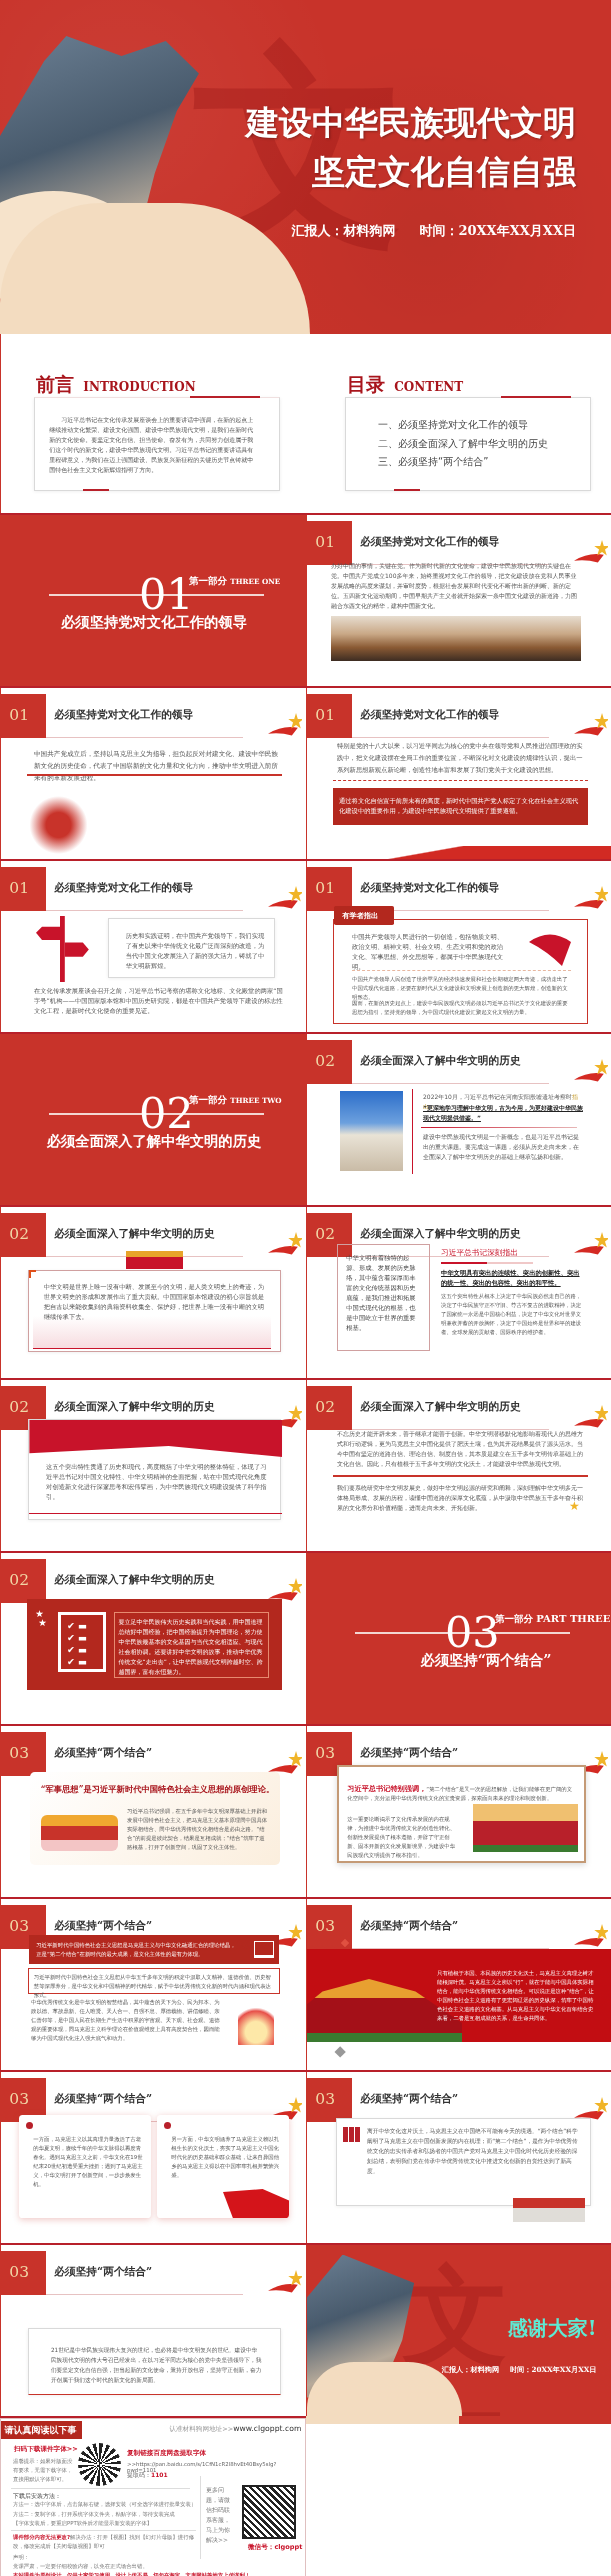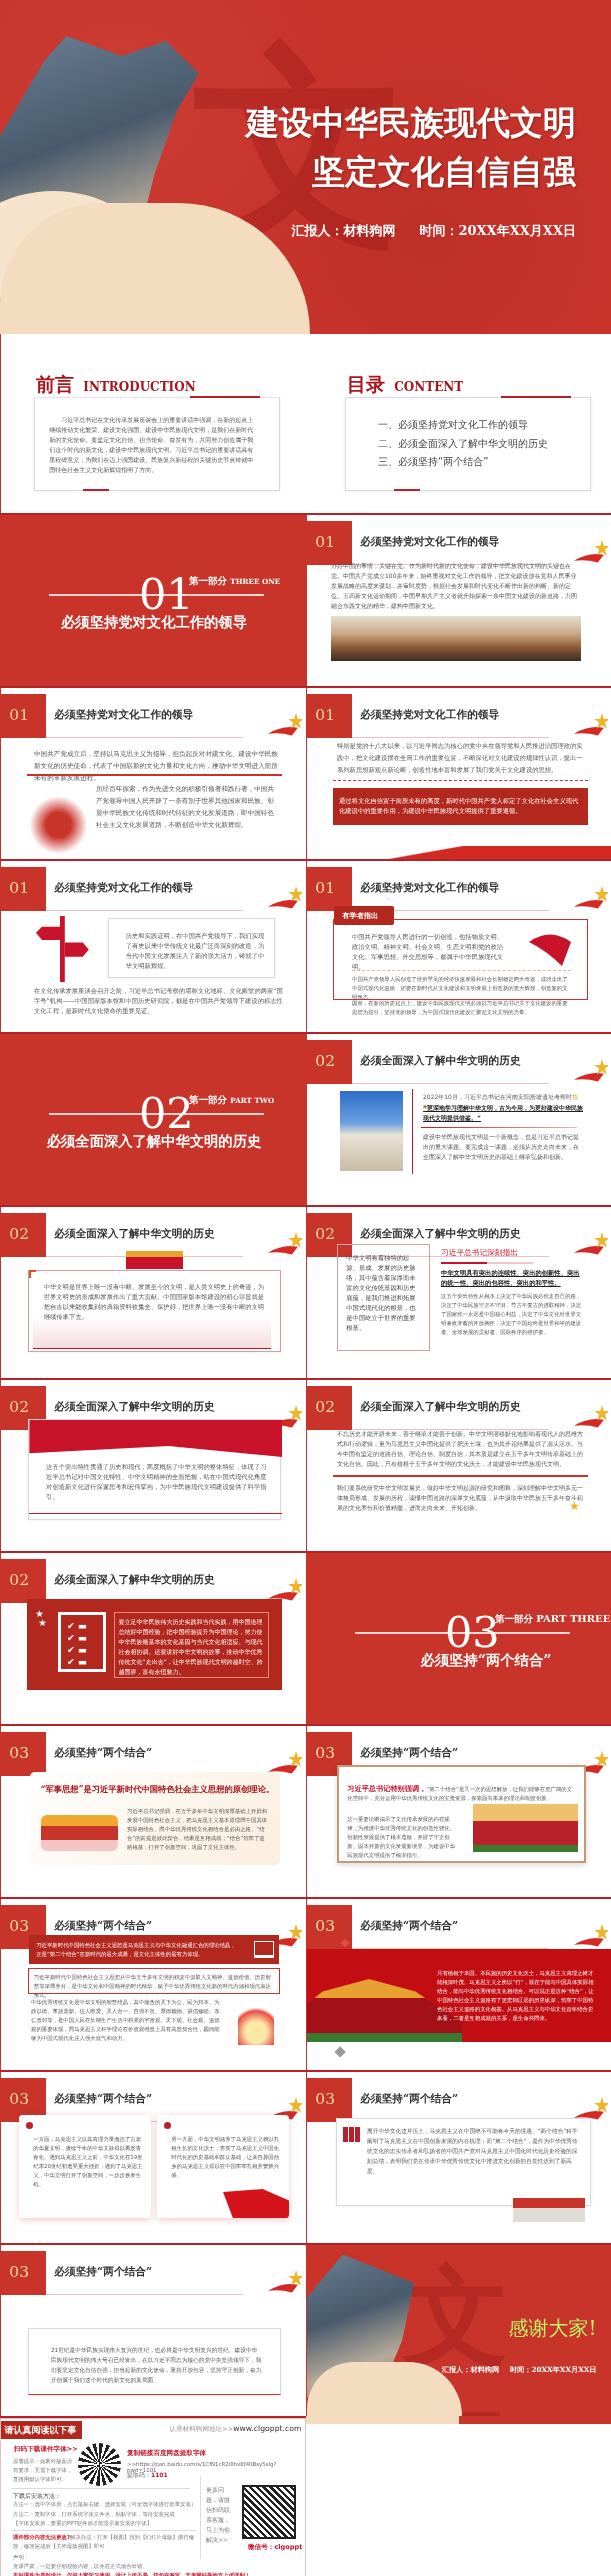--- a/index.html
+++ b/index.html
@@ -106,21 +106,20 @@
         <div class="num">01</div>
         <div class="label">必须坚持党对文化工作的领导</div>
         <div class="flag"><svg width="37" height="31" viewBox="0 0 62 52">
             <path d="M5 45 Q30 30 55 35 L45 48 Q25 42 5 45Z" fill="#d42a23"></path>
             <polygon points="52,10 55,20 65,20 57,26 60,36 52,30 44,36 47,26 39,20 49,20" fill="#f0b428"></polygon>
           </svg></div>
       </div>
     <div class="body-txt" style="position:absolute;left:33px;top:60px;width:244px;">中国共产党成立后，坚持以马克思主义为指导，担负起反对封建文化、建设中华民族新文化的历史使命，代表了中国崭新的文化力量和文化方向，推动中华文明进入前所未有的革新发展进程。</div>
     <div style="position:absolute;left:26px;top:86px;width:255px;height:2.4px;border-top:0.6px solid #c8332a;border-bottom:1.2px solid #c8332a;"></div>
     <div class="img" style="left:29px;top:107px;width:57px;height:60px;background:radial-gradient(circle,#c8332a 30%,transparent 70%);"></div>
-    <div class="body-txt" style="position:absolute;left:95px;top:95px;width:182px;">历经百年探索，作为先进文化的积极引领者和践行者，中国共产党领导中国人民开辟了一条有别于世界其他国家和民族、彰显中华民族文化传统和时代特征的文化发展道路，即中国特色社会主义文化发展道路，不断创造中华文化新辉煌。</div>
   </div>
   <div class="half">
     <div class="hdr">
         <div class="num">01</div>
         <div class="label">必须坚持党对文化工作的领导</div>
         <div class="flag"><svg width="37" height="31" viewBox="0 0 62 52">
             <path d="M5 45 Q30 30 55 35 L45 48 Q25 42 5 45Z" fill="#d42a23"></path>
             <polygon points="52,10 55,20 65,20 57,26 60,36 52,30 44,36 47,26 39,20 49,20" fill="#f0b428"></polygon>
           </svg></div>
       </div>
@@ -153,39 +152,39 @@
   </div>
   <div class="half">
     <div class="hdr">
         <div class="num">01</div>
         <div class="label">必须坚持党对文化工作的领导</div>
         <div class="flag"><svg width="37" height="31" viewBox="0 0 62 52">
             <path d="M5 45 Q30 30 55 35 L45 48 Q25 42 5 45Z" fill="#d42a23"></path>
             <polygon points="52,10 55,20 65,20 57,26 60,36 52,30 44,36 47,26 39,20 49,20" fill="#f0b428"></polygon>
           </svg></div>
       </div>
-    <div style="position:absolute;left:26px;top:58px;width:255px;height:81px;border:0.6px solid #c8332a;">
+    <div style="position:absolute;left:26px;top:58px;width:255px;height:105px;border:0.6px solid #c8332a;">
       <div class="redbox serif" style="left:0;top:-14.3px;width:60px;height:19px;padding:4.8px 8.3px;font-size:7.2px;font-weight:bold;border-radius:1.8px;">有学者指出</div>
       <div class="body-txt" style="position:absolute;left:18px;top:12px;width:155px;font-size:6.3px;line-height:10px;">中国共产党领导人民进行的一切创造，包括物质文明、政治文明、精神文明、社会文明、生态文明和党的政治文化、军事思想、外交思想等，都属于中华民族现代文明。</div>
       <div style="position:absolute;right:13px;top:9.5px;"><svg width="48" height="42" viewBox="0 0 80 70">
             <path d="M5 20 Q40 -5 75 20 L60 60 Q35 35 5 20Z" fill="#c8132a"></path>
           </svg></div>
       <div style="position:absolute;left:18px;top:50px;width:219px;border-top:0.6px dashed #e7b7a0;"></div>
       <div class="body-txt" style="position:absolute;left:18px;top:55px;width:219px;font-size:5.4px;line-height:9px;">中国共产党领导人民创造了世所罕见的经济快速发展和社会长期稳定两大奇迹，成功走出了中国式现代化道路，还要在新时代从文化建设和文明发展上创造新的更大辉煌，创造新的文明形态。</div>
       <div class="body-txt" style="position:absolute;left:18px;top:79px;width:219px;font-size:5.4px;line-height:9px;">因而，在新的历史起点上，建设中华民族现代文明必须以习近平总书记关于文化建设的重要思想为指引，坚持党的领导，为中国式现代化建设汇聚起文化文明的力量。</div>
     </div>
   </div>
 </div>
 
 <div class="row">
   <div class="half red redbg">
     <div class="section-intro">
       <div class="line"></div>
       <div class="bignum">02</div>
-      <div class="part"><span>第一部分</span> <span style="font-size:7.2px">PART TWO</span></div>
+      <div class="part"><span>第一部分</span> <span style="font-size:7.2px">THREE TWO</span></div>
       <div class="stitle">必须全面深入了解中华文明的历史</div>
     </div>
   </div>
   <div class="half">
     <div class="hdr">
         <div class="num">02</div>
         <div class="label">必须全面深入了解中华文明的历史</div>
         <div class="flag"><svg width="37" height="31" viewBox="0 0 62 52">
             <path d="M5 45 Q30 30 55 35 L45 48 Q25 42 5 45Z" fill="#d42a23"></path>
             <polygon points="52,10 55,20 65,20 57,26 60,36 52,30 44,36 47,26 39,20 49,20" fill="#f0b428"></polygon>
@@ -409,21 +408,21 @@
           </svg></div>
       </div>
     <div class="box" style="left:27.4px;top:83px;width:253px;height:67px;border-bottom:1.2px solid #c8332a;padding:15.5px 18px 0 21.5px;">
       <div class="body-txt" style="font-size:5.7px;line-height:10px;">21世纪是中华民族实现伟大复兴的世纪，也必将是中华文明复兴的世纪。建设中华民族现代文明的伟大号召已经发出，在以习近平同志为核心的党中央坚强领导下，我们要坚定文化自信自强，担当起新的文化使命，秉持开放包容，坚持守正创新，奋力开创属于我们这个时代的新文化的新局面。</div>
     </div>
   </div>
   <div class="half red redbg">
     <div style="position:absolute;color:rgba(150,20,20,0.35);font-size:107px;font-weight:bold;top:0;left:95px;" class="serif">文明</div>
     <div style="position:absolute;left:0;top:9.5px;width:119px;height:143px;background:linear-gradient(160deg,#6b7f93 0%,#485a6c 40%,#b7aa9a 70%,#7a5c48 100%);clip-path:polygon(0 30%,30% 0,60% 10%,90% 20%,80% 60%,60% 100%,0 100%);"></div>
     <div style="position:absolute;left:0;bottom:0;width:155px;height:54px;background:#f3dcc0;border-radius:72px 83px 0 0;"></div>
-    <div class="serif" style="position:absolute;right:15.5px;top:70px;color:#bef264;font-size:20px;font-weight:normal;">感谢大家!</div>
+    <div class="serif" style="position:absolute;right:15.5px;top:70px;color:#5eead4;font-size:20px;font-weight:bold;">感谢大家!</div>
     <div class="serif" style="position:absolute;right:15.5px;top:120px;color:#fff;font-size:7.2px;font-weight:bold;"><span>汇报人：材料狗网</span><span style="margin-left:10.7px">时间：20XX年XX月XX日</span></div>
   </div>
 </div>
 
 <div class="footer">
   <div style="position:absolute;left:0;top:0;width:306px;height:179px;border:0.6px solid #e0c0c0;">
     <div class="redbox serif" style="left:0;top:2.4px;width:81px;height:18px;padding:3px 3.6px;font-size:9px;font-weight:bold;">请认真阅读以下事项</div>
     <div style="position:absolute;right:3.6px;top:4.8px;font-size:6.6px;color:#999;"><span>认准材料狗网地址&gt;&gt;</span><span style="color:#333;font-size:7.7px">www.clgoppt.com</span></div>
     <div style="position:absolute;left:13px;top:26px;font-size:6.6px;color:#c8132a;font-weight:bold;">扫码下载课件字体&gt;&gt;</div>
     <div class="body-txt" style="position:absolute;left:12px;top:38px;width:60px;font-size:5.4px;line-height:9px;color:#777;">温馨提示：如果对版面没有要求，无需下载字体，直接用默认字体即可。</div>

